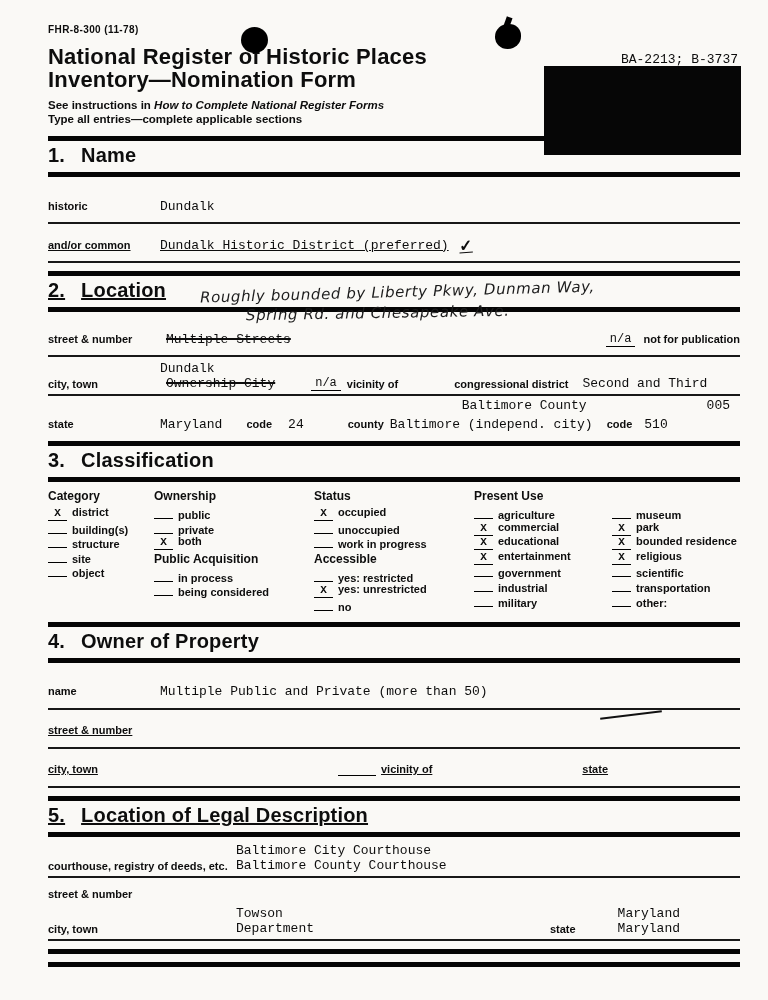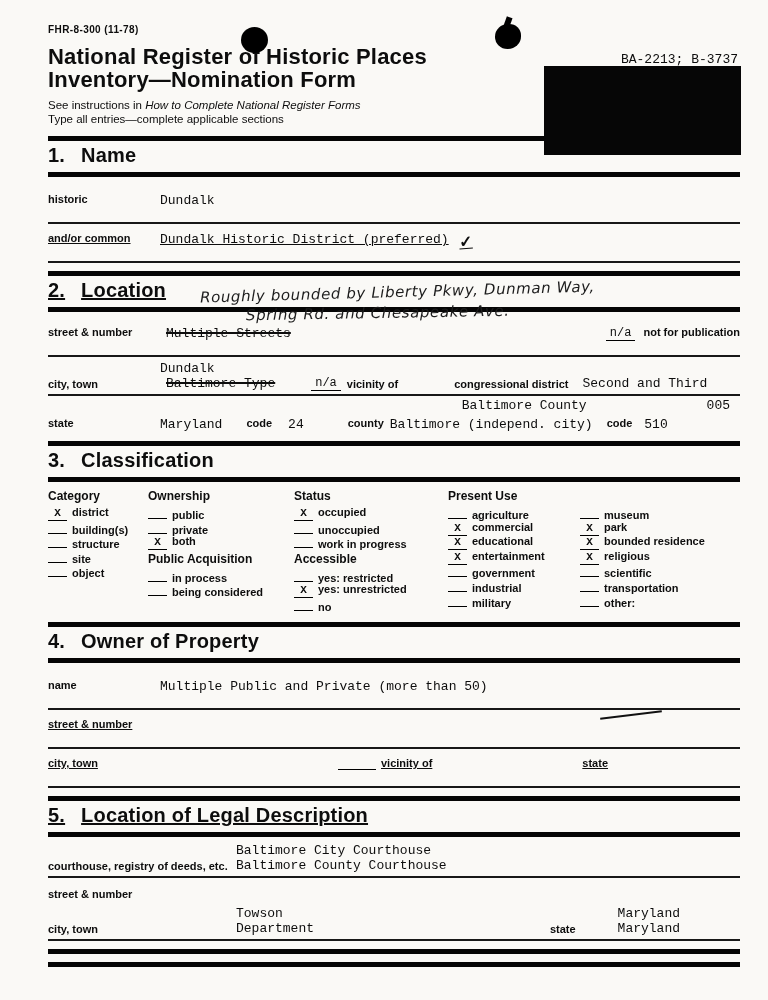--- a/index.html
+++ b/index.html
@@ -7,56 +7,56 @@
     position:relative;width:768px;height:1000px;margin:0 auto;
     background:#faf9f6;color:#0d0d0d;overflow:hidden;
     font-family:"Liberation Sans",sans-serif;
   }
   .content{padding:24px 28px 0 48px;}
   
   .form-no{font:700 10px/12px "Liberation Sans",sans-serif;letter-spacing:.4px;}
   .refno{position:absolute;top:52px;right:30px;font:13px/15px "Liberation Mono","DejaVu Sans Mono",monospace;}
   .agency{margin-top:18px;font-weight:700;font-size:15px;line-height:16px;letter-spacing:.1px;}
   .main-title{margin-top:9px;font-weight:700;font-size:22px;line-height:23px;letter-spacing:.2px;}
-  .instructions{margin-top:7px;font-weight:400;font-size:11.5px;line-height:14px;}
+  .instructions{margin-top:7px;font-weight:700;font-size:11.5px;line-height:14px;}
   .instructions .it{font-style:italic;}
   
   .punch1{position:absolute;left:241px;top:27px;width:27px;height:26px;background:#000;border-radius:50%;}
   .punch2{position:absolute;left:495px;top:24px;width:26px;height:25px;background:#000;border-radius:50% 45% 50% 48%;}
   .punch2::before{content:"";position:absolute;left:10px;top:-7px;width:6px;height:10px;background:#000;transform:rotate(20deg);}
   .redaction{position:absolute;left:544px;top:66px;width:197px;height:89px;background:#060606;}
   .stray-mark{position:absolute;left:600px;top:714px;width:62px;height:2px;background:#111;transform:rotate(-7deg);}
   
   .sec{border-top:5px solid #050505;border-bottom:5px solid #050505;padding:3px 0 5px;
        font-size:20px;font-weight:700;letter-spacing:.2px;display:flex;align-items:baseline;}
   .sec .num{margin-right:16px;}
   
-  .frow{display:flex;align-items:flex-start;border-bottom:2px solid #181818;padding-bottom:3px;}
+  .frow{display:flex;align-items:center;border-bottom:2px solid #181818;padding-bottom:3px;}
   .frow.noline{border-bottom:none;}
   .frow.bottomalign{align-items:flex-end;}
   .lab{font:700 11px/13px "Liberation Sans",sans-serif;flex:none;}
   .w110{width:112px;} .w186{width:188px;}
   .tw{font-family:"Liberation Mono","DejaVu Sans Mono",monospace;font-size:13px;line-height:15px;}
   .struck{text-decoration:line-through;text-decoration-thickness:2px;padding-left:6px;}
   .stack{display:flex;flex-direction:column;}
   .boldlab{font:700 11px/13px "Liberation Sans",sans-serif;}
   .na{font-family:"Liberation Mono","DejaVu Sans Mono",monospace;font-size:12px;border-bottom:1.6px solid #000;padding:0 4px;}
   .mk{display:inline-block;min-width:19px;height:12px;border-bottom:1.6px solid #000;text-align:center;
       font:700 11px/11px "Liberation Mono","DejaVu Sans Mono",monospace;margin-right:5px;vertical-align:baseline;}
   .mk.wide{min-width:38px;}
   
   .hand{position:absolute;font-family:"DejaVu Sans",sans-serif;font-style:italic;font-size:15px;
         color:#1c1c1c;letter-spacing:.6px;white-space:nowrap;}
   .hand1{left:200px;top:283px;transform:rotate(-1.6deg);}
   .hand2{left:246px;top:304px;transform:rotate(-1deg);}
   .check{font-size:16px;font-weight:700;margin-left:10px;transform:rotate(-4deg);display:inline-block;}
   
-  .cls{display:flex;margin-top:7px;margin-bottom:9px;}
+  .cls{display:flex;margin-top:7px;margin-bottom:9px;gap:6px;}
   .col{flex:none;}
-  .col.c1{width:100px;} .col.c2{width:146px;} .col.c3{width:154px;} .col.c4{width:132px;} .col.c5{width:160px;}
+  .col.c1{width:100px;} .col.c2{width:146px;} .col.c3{width:154px;margin-left:8px;} .col.c4{width:132px;} .col.c5{width:160px;}
   .colhead{font:700 12px/14px "Liberation Sans",sans-serif;margin-bottom:3px;}
   .colhead.mid{margin-top:2px;}
   .colhead.spacer{visibility:hidden;}
   .chk{display:flex;align-items:baseline;height:14.6px;}
   .chk .cl{font:700 11px/13px "Liberation Sans",sans-serif;white-space:nowrap;}
   
   .mt4{margin-top:4px;} .mt6{margin-top:6px;} .mt8{margin-top:8px;text-decoration:underline;} .mt10{margin-top:10px;} .mt14{margin-top:14px;} .mt16{margin-top:16px;}
   .h26{min-height:26px;}
   .spacer{flex:1;}
 </style>
@@ -114,21 +114,21 @@
       <span class="tw struck">Multiple Streets</span>
       <span class="spacer"></span>
       <span class="na">n/a</span>
       <span class="boldlab" style="margin-left:8px;">not for publication</span>
     </div>
 
     <div class="frow bottomalign mt4">
       <span class="lab w110">city, town</span>
       <span class="stack">
         <span class="tw">Dundalk</span>
-        <span class="tw struck">Baltimore Type</span>
+        <span class="tw struck">Ownership City</span>
       </span>
       <span class="na" style="margin-left:36px;">n/a</span>
       <span class="boldlab" style="margin-left:6px;">vicinity of</span>
       <span class="boldlab" style="margin-left:56px;">congressional district</span>
       <span class="tw" style="margin-left:14px;">Second and Third</span>
     </div>
 
     <div class="frow noline" style="padding-top:2px;">
       <span class="spacer"></span>
       <span class="tw">Baltimore County</span>

